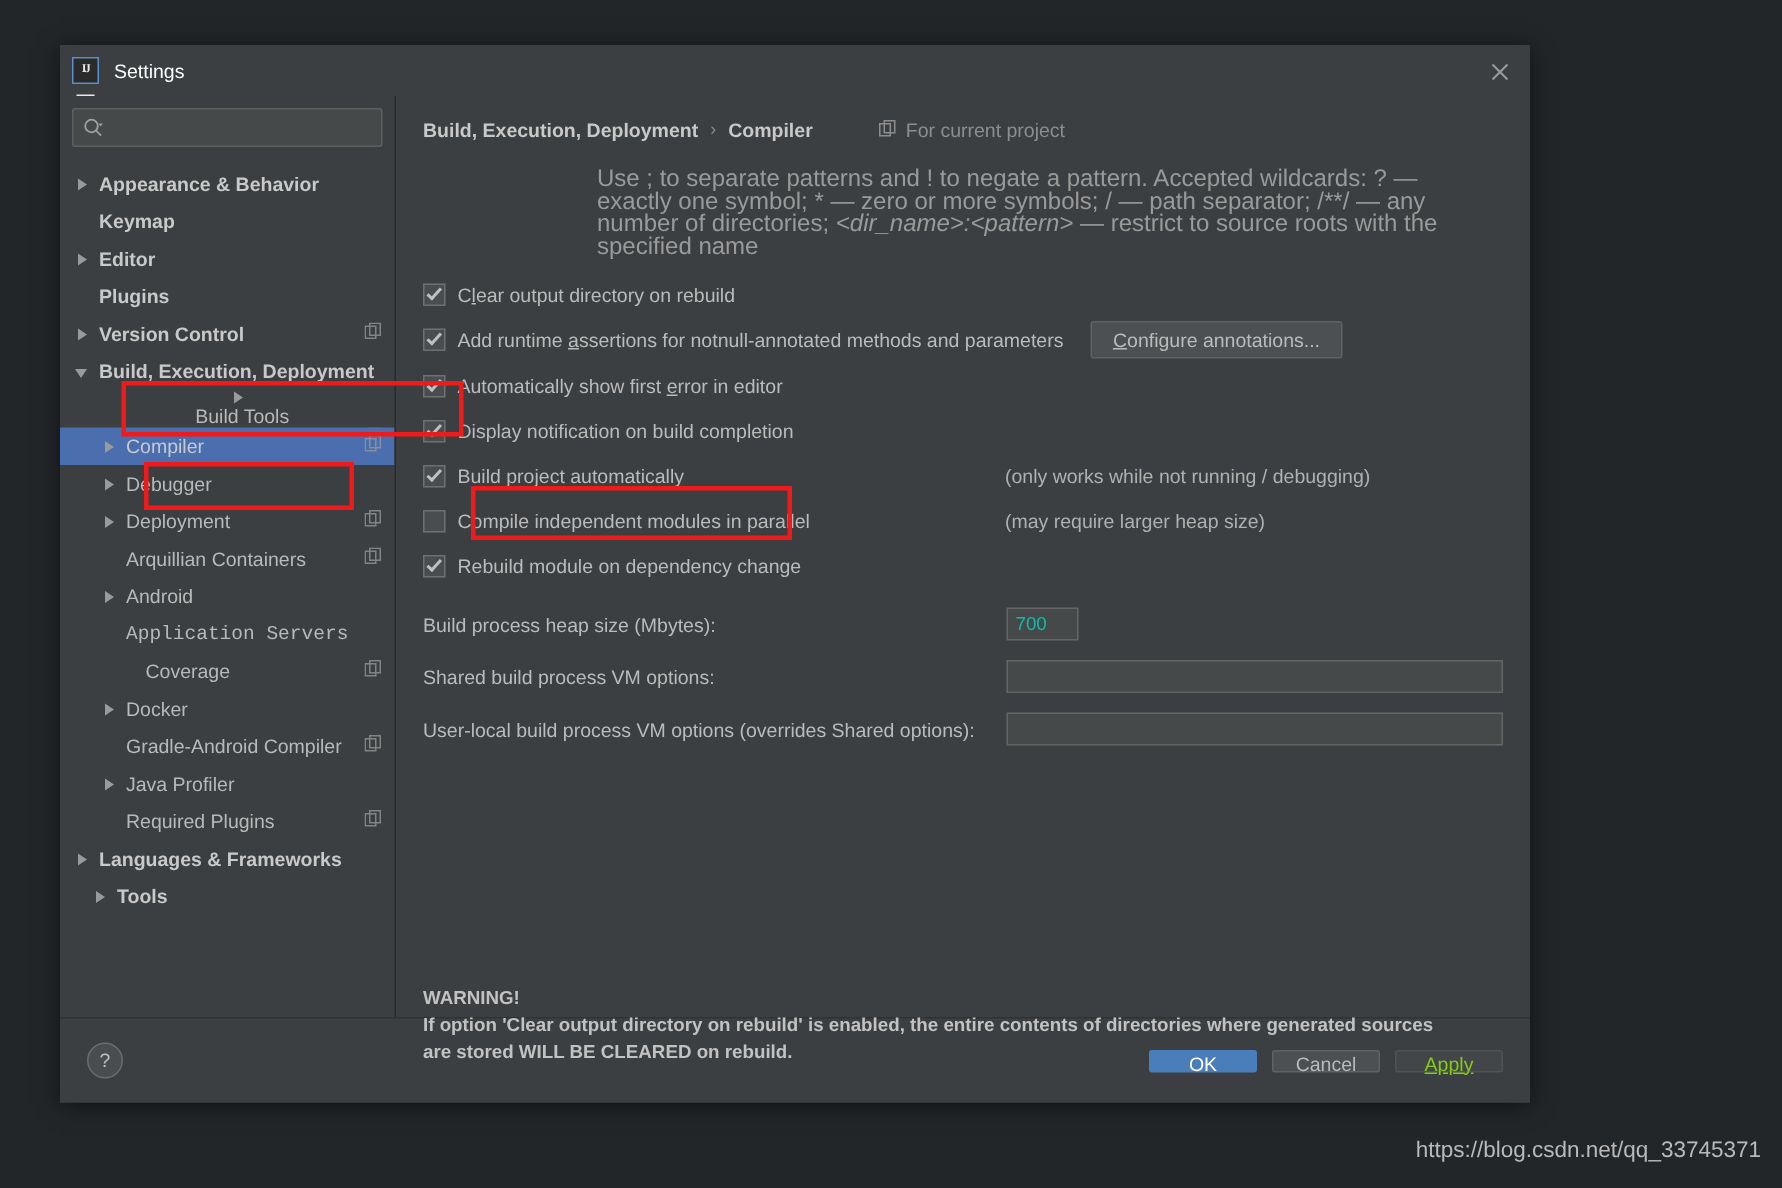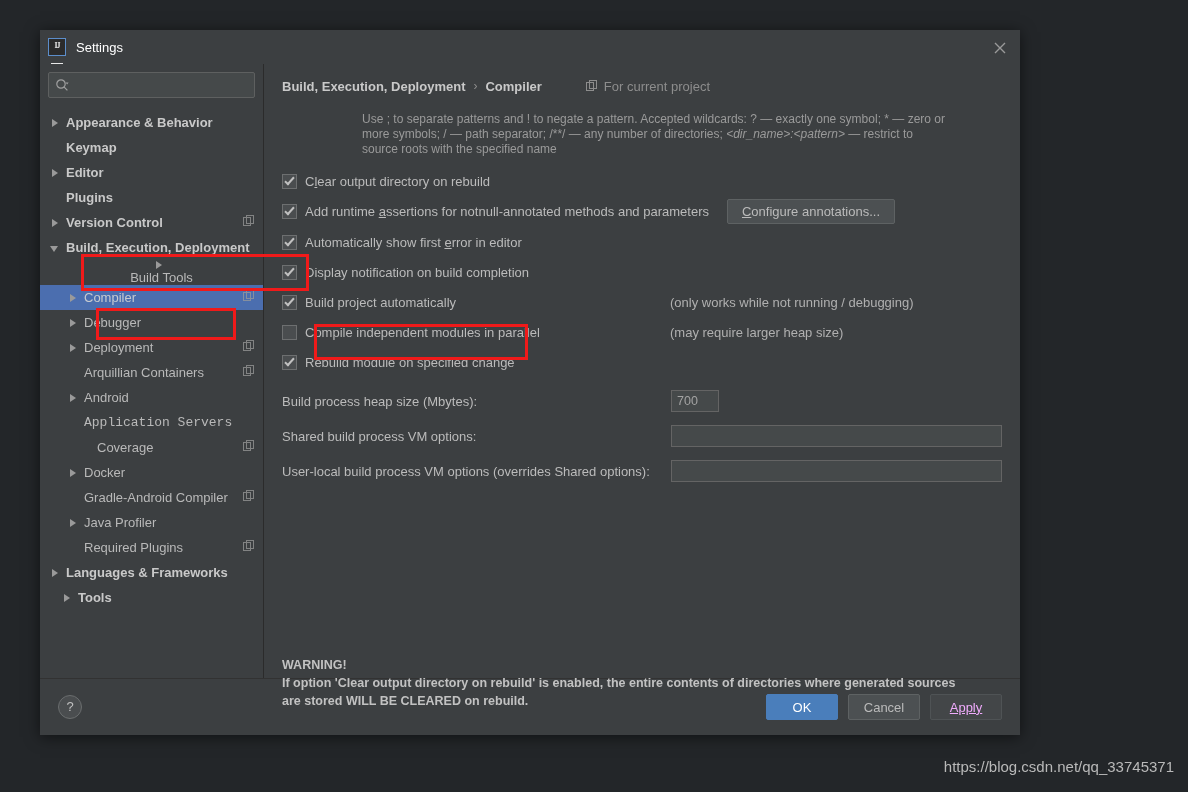--- a/index.html
+++ b/index.html
@@ -185,23 +185,23 @@
     color: #b0b0b0;
     font-family: "Liberation Mono", monospace;
     font-size: 11px;
     white-space: nowrap;
     overflow: hidden;
   }
   #rp-expand { flex: 0 0 auto; cursor: pointer; padding-left: 4px; }
 
   #rp-help {
     color: #9a9a9a;
-    font-size: 12px;
+    font-size: 16px;
     line-height: 15px;
-    margin: 4px 0 12px 80px;
+    margin: 4px 0 12px 116px;
     max-width: 590px;
   }
   #rp-help i { font-style: italic; }
 
   .cbrow {
     display: flex;
     align-items: center;
     min-height: 24px;
     margin-bottom: 6px;
   }
@@ -250,21 +250,21 @@
   .frow {
     display: flex;
     align-items: center;
     margin-bottom: 13px;
   }
   .frow .lbl { flex: 0 0 auto; }
   .tf {
     background: #45494a;
     border: 1px solid #646464;
     height: 20px;
-    color: #a3a3a3;
+    color: #14b8a6;
     font-size: 12.5px;
     font-family: "Liberation Sans", sans-serif;
     padding: 0 5px;
     outline: none;
   }
   #heap-field { width: 36px; margin-left: 11px; }
   #shared-field { width: 323px; }
   #userlocal-field { width: 323px; }
 
   #warning {
@@ -299,36 +299,36 @@
     text-align: center;
     cursor: pointer;
   }
   #footer-right {
     margin-left: auto;
     display: flex;
     gap: 10px;
   }
   .btn {
     min-width: 72px;
-    height: 26px;
+    height: 15px;
     border-radius: 2px;
     font-size: 13px;
     font-family: "Liberation Sans", sans-serif;
     cursor: pointer;
     border: 1px solid #5e6263;
     background: #4c5052;
     color: #bbbbbb;
   }
   .btn.primary {
     background: #4a7ebb;
     border-color: #4a7ebb;
     color: #ffffff;
   }
   .btn.disabled {
-    color: #f0abfc;
+    color: #84cc16;
     border-color: #4f5355;
     background: #434648;
     cursor: default;
     text-decoration: underline;
   }
 
   
   .annot {
     position: absolute;
     border: 3px solid #f01a1a;
@@ -537,21 +537,21 @@
             <span class="cb-label">Build project automatically</span>
             <span class="note">(only works while not running / debugging)</span>
           </div>
           <div class="cbrow">
             <span class="cb"></span>
             <span class="cb-label">Compile independent modules in parallel</span>
             <span class="note">(may require larger heap size)</span>
           </div>
           <div class="cbrow">
             <span class="cb checked"></span>
-            <span class="cb-label">Rebuild module on specified change</span>
+            <span class="cb-label">Rebuild module on dependency change</span>
           </div>
         </div>
 
       <div class="frow" style="margin-top:16px;">
         <div class="lbl" style="width:378px;">Build process heap size (Mbytes):</div>
         <input class="tf" id="heap-field" type="text" value="700" style="">
       </div>
 
       <div class="frow">
         <div class="lbl" style="width:389px;">Shared build process VM options:</div>

